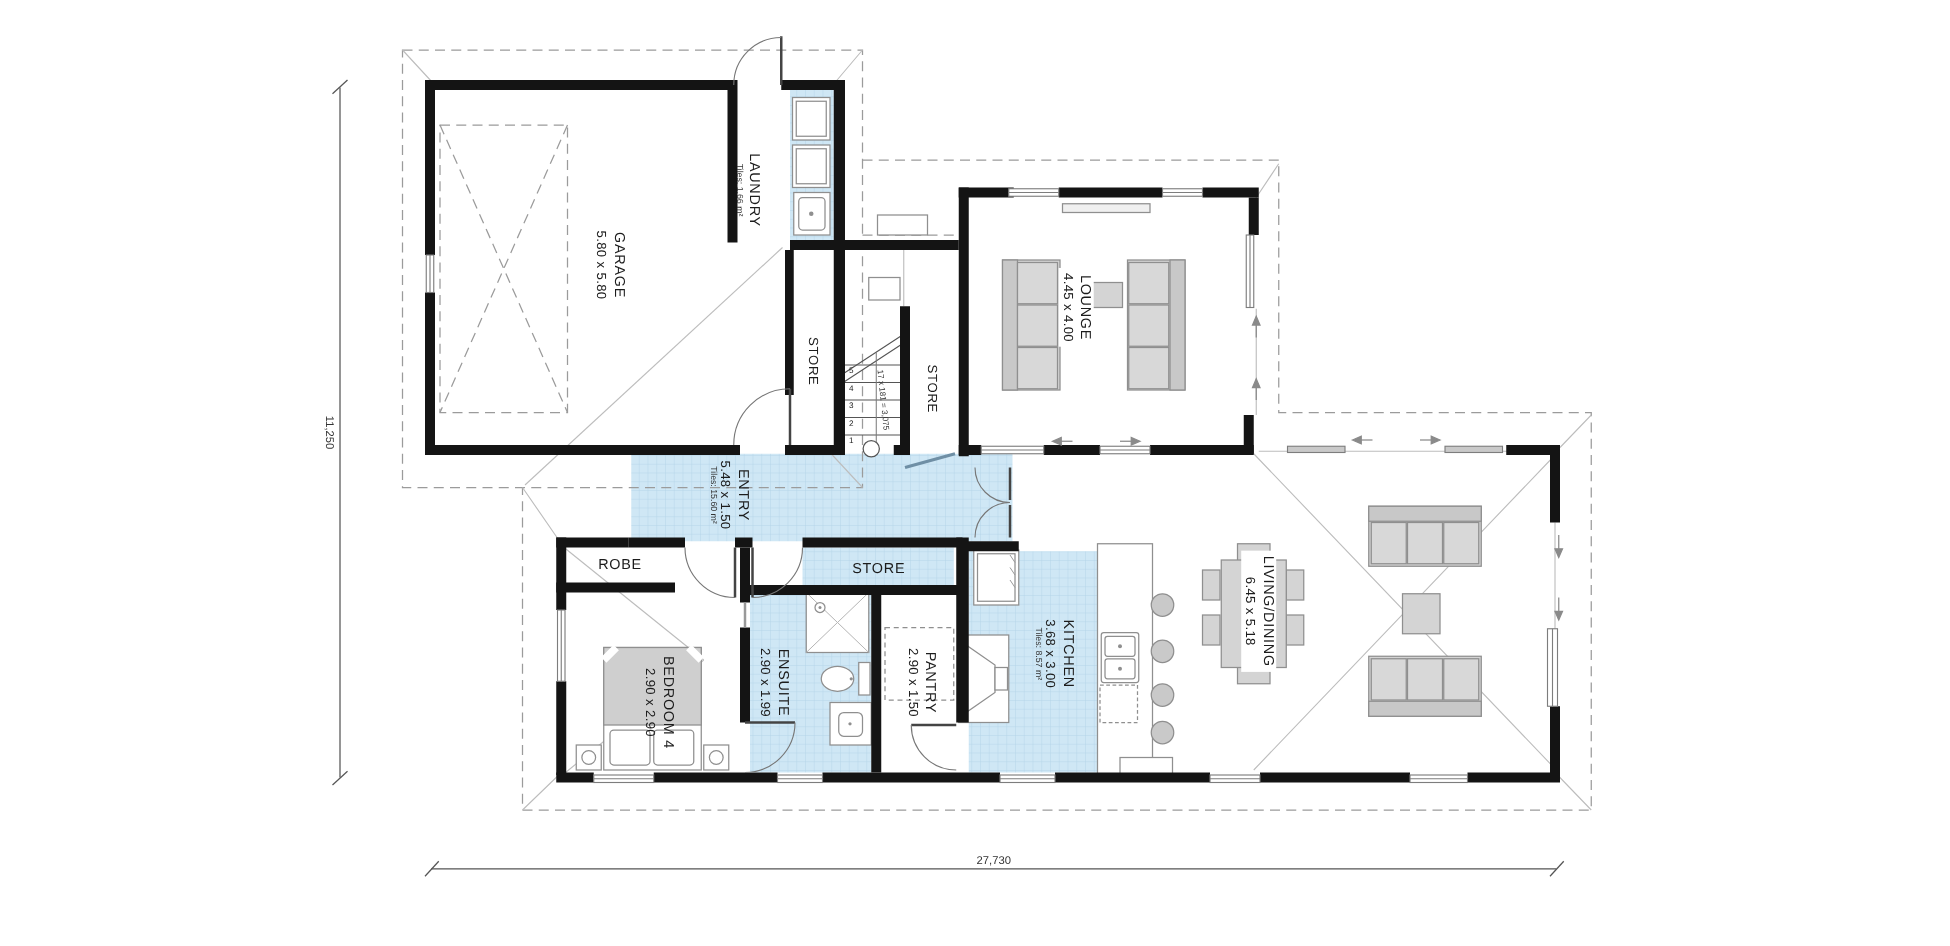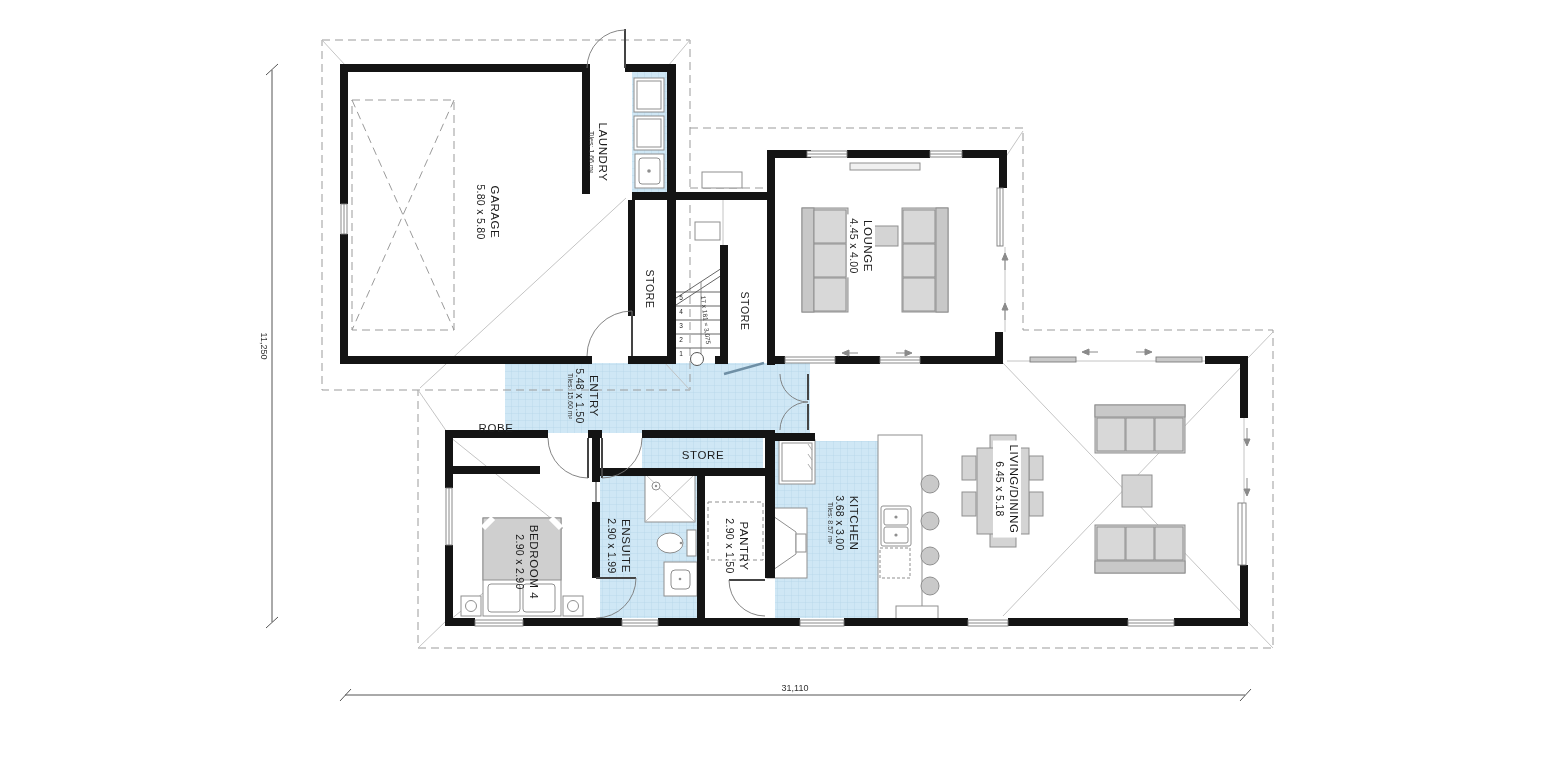--- a/index.html
+++ b/index.html
@@ -410,21 +410,21 @@
 <div class="lab rot" style="left:583px;top:396px;">
   <div class="lname">ENTRY</div>
   <div class="ldims">5.48 x 1.50</div>
   <div class="ltile">Tiles: 15.60 m²</div>
 </div>
 
 <div class="lab" style="left:703px;top:456px;">
   <div class="lname">STORE</div>
 </div>
 
-<div class="lab" style="left:496px;top:429px;">
+<div class="lab" style="left:496px;top:453px;">
   <div class="lname">ROBE</div>
 </div>
 
 <div class="lab rot" style="left:527px;top:562px;">
   <div class="lname">BEDROOM 4</div>
   <div class="ldims">2.90 x 2.90</div>
 </div>
 
 <div class="lab rot" style="left:619px;top:546px;">
   <div class="lname">ENSUITE</div>
@@ -450,15 +450,15 @@
 </div>
 
 <div class="snum" style="left:681px;top:297px;">5</div>
 <div class="snum" style="left:681px;top:311px;">4</div>
 <div class="snum" style="left:681px;top:325px;">3</div>
 <div class="snum" style="left:681px;top:339px;">2</div>
 <div class="snum" style="left:681px;top:353px;">1</div>
 <div class="sann" style="left:706px;top:320px;">17 x 181 = 3,075</div>
 
 <div class="dim dimv" style="left:264px;top:346px;">11,250</div>
-<div class="dim" style="left:795px;top:688px;">31,110</div>
+<div class="dim" style="left:795px;top:688px;">27,730</div>
 
 </div>
 
 </body></html>

